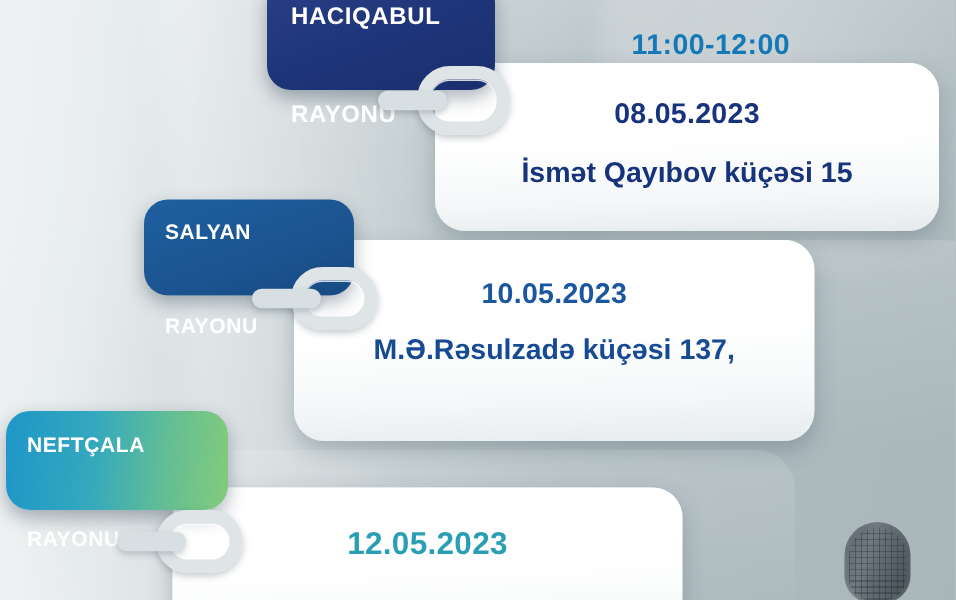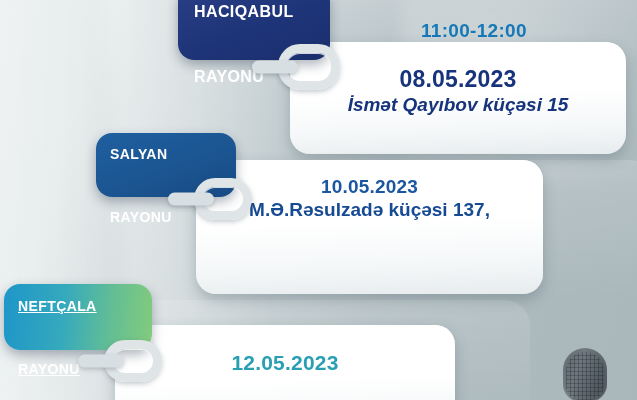--- a/index.html
+++ b/index.html
@@ -48,26 +48,26 @@
   .card{
     position:absolute;border-radius:20px;
     background:linear-gradient(178deg,#ffffff 0%,#ffffff 46%,#f4f7f8 78%,#e6ebed 100%);
     box-shadow:0 6px 14px rgba(70,90,100,.30), 0 1px 0 rgba(255,255,255,.9) inset;
     text-align:center;box-sizing:border-box;
   }
   .card .date{font-weight:bold;letter-spacing:.2px;}
   .card .addr{font-weight:bold;line-height:1.22;}
 
   #card1{left:290px;top:42px;width:336px;height:112px;padding-top:24px;}
-  #card1 .date{font-size:23px;color:#16337b;}
-  #card1 .addr{font-size:19px;color:#16337b;font-style:italic;}
-
-  #card2{left:196px;top:160px;width:347px;height:134px;padding-top:16px;}
+  #card1 .date{font-size:19px;color:#16337b;}
+  #card1 .addr{font-size:19px;color:#16337b;margin-top:16px;}
+
+  #card2{left:196px;top:160px;width:347px;height:134px;padding-top:26px;}
   #card2 .date{font-size:19px;color:#1b56a0;}
-  #card2 .addr{font-size:19px;color:#164a93;}
+  #card2 .addr{font-size:19px;color:#164a93;margin-top:14px;}
 
   #card3{left:115px;top:325px;width:340px;height:120px;padding-top:26px;}
   #card3 .date{font-size:21px;color:#2a9fb4;}
   #card3 .addr{font-size:19px;color:#2a9fb4;margin-top:14px;}
 
   
   .tag{
     position:absolute;border-radius:16px;box-sizing:border-box;
     color:#ffffff;font-weight:bold;letter-spacing:.4px;
     display:flex;flex-direction:column;justify-content:center;
@@ -78,23 +78,23 @@
     left:178px;top:-14px;width:152px;height:74px;
     background:linear-gradient(160deg,#2a3f86 0%,#1e3478 55%,#1b2f6e 100%);
     padding:0 0 0 16px;font-size:16px;line-height:1.38;
   }
   #tag2{
     left:96px;top:133px;width:140px;height:64px;
     background:linear-gradient(160deg,#1f5fa0 0%,#1b5490 60%,#174a83 100%);
     padding:0 16px 0 14px;font-size:14px;line-height:1.42;
   }
   #tag3{
-    left:4px;top:284px;width:148px;height:66px;
+    left:4px;top:274px;width:148px;height:66px;
     background:linear-gradient(95deg,#1e96c8 0%,#35a9bd 40%,#63be94 72%,#83cb7c 100%);
-    padding:0 0 0 14px;font-size:14px;line-height:1.42;text-decoration:underline;
+    padding:0 0 0 14px;font-size:14px;line-height:1.42;
   }
 
   
   .link{position:absolute;pointer-events:none;}
   .link .outer{
     position:absolute;left:0;top:0;width:100%;height:100%;
     border:9px solid #dfe5e7;border-radius:22px;box-sizing:border-box;
     background:transparent;
     box-shadow:0 2px 5px rgba(60,80,90,.30), 0 1px 0 rgba(255,255,255,.8) inset;
   }

